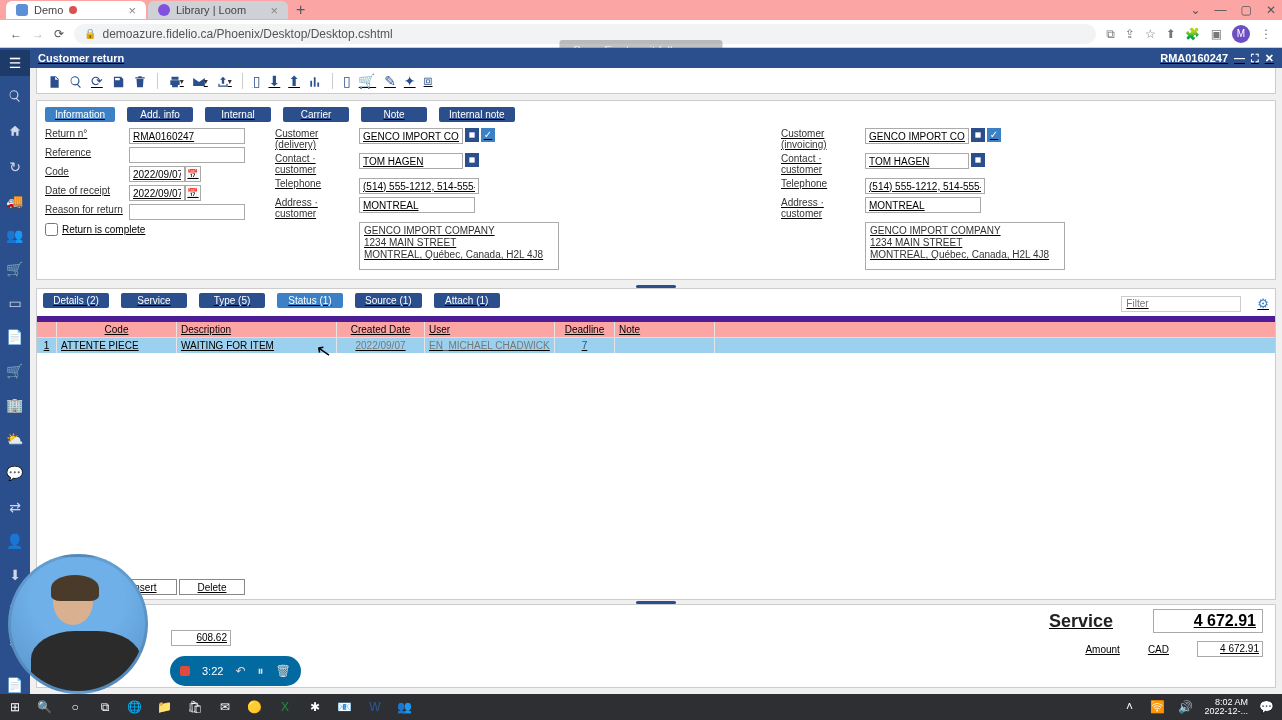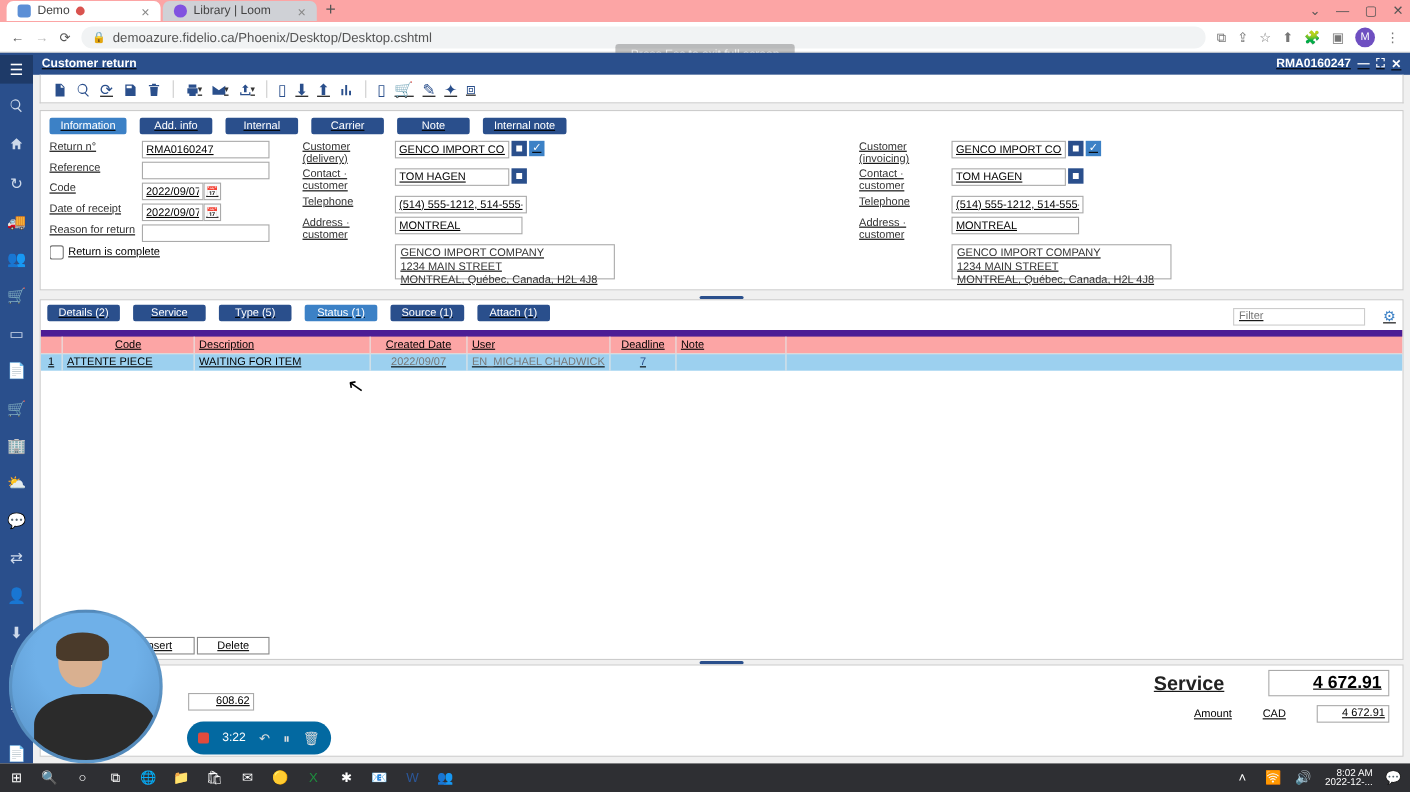--- a/index.html
+++ b/index.html
@@ -52,21 +52,21 @@
 .form-cols { display: flex; gap: 20px; }
 .form-col { flex: 1; }
 .form-row { display: flex; align-items: flex-start; margin-bottom: 3px; font-size: 10px; color: #333; }
 .form-row label { width: 84px; font-size: 10px; }
 .form-row input[type=text] { width: 116px; height: 16px; border: 1px solid #aaa; font-size: 10px; padding: 0 3px; }
 .form-row .wide { width: 118px; }
 .form-row .dateicon { width: 16px; height: 16px; background: #fafafa; border: 1px solid #aaa; text-align: center; font-size: 9px; line-height: 14px; cursor: pointer; }
 .form-row .lookup { width: 14px; height: 14px; background: #2a4f8c; margin-left: 2px; display: inline-flex; align-items:center; justify-content:center; cursor:pointer; }
 .form-row .lookup svg { width: 8px; height: 8px; fill: #fff; }
 .form-row .chk { width: 14px; height: 14px; background: #3c81c6; color: #fff; text-align: center; font-size: 10px; line-height: 14px; margin-left: 2px; }
-.addr-box { width: 200px; height: 32px; border: 1px solid #aaa; font-size: 10px; padding: 2px 4px; line-height: 1.2; }
+.addr-box { width: 200px; height: 48px; border: 1px solid #aaa; font-size: 10px; padding: 2px 4px; line-height: 1.2; }
 .chkline { font-size: 10px; display: flex; align-items: center; gap: 4px; }
 
 
 .details-panel { flex: 1; background: #fff; border: 1px solid #ccc; display: flex; flex-direction: column; overflow: hidden; }
 .details-head { display: flex; align-items: center; padding: 4px 6px 2px 6px; }
 .filter-row { margin-left: auto; display: flex; align-items: center; gap: 16px; }
 .filter-input { width: 120px; height: 16px; border: 1px solid #ccc; font-size: 10px; padding: 0 4px; }
 .gearicon { color: #3c81c6; font-size: 13px; cursor: pointer; }
 
 .grid { flex: 1; font-size: 10px; }

